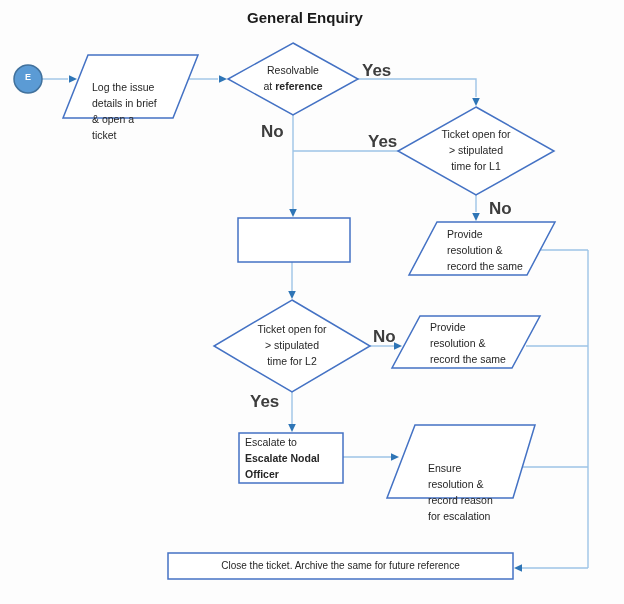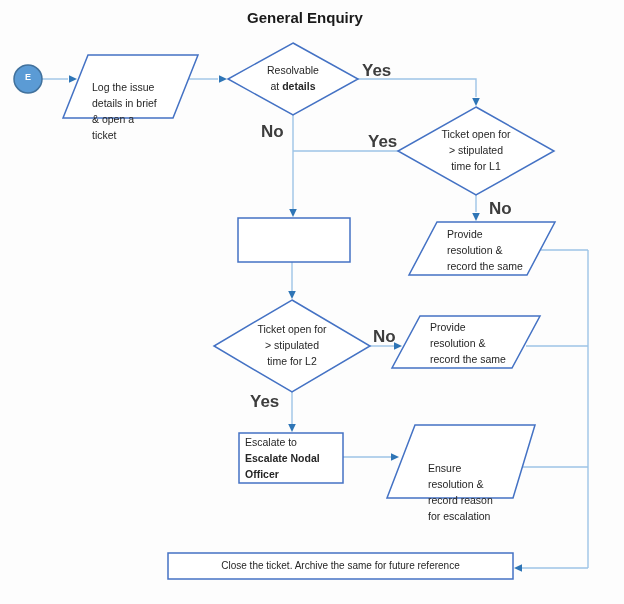--- a/index.html
+++ b/index.html
@@ -97,21 +97,21 @@
   <div class="page-title">General Enquiry</div>
 
   <div class="start-label">E</div>
 
   <div class="node-text" style="left:92px;top:56px;width:84px;margin-top:24px;">Log the issue
 details in brief
 &amp; open a
 ticket</div>
 
   <div class="node-text centered" style="left:253px;top:63px;width:80px;"><span>Resolvable
-at </span><b>details</b></div>
+at </span><b>reference</b></div>
 
   <div class="node-text centered" style="left:426px;top:127px;width:100px;">Ticket open for
 &gt; stipulated
 time for L1</div>
 
 
   <div class="node-text" style="left:447px;top:227px;width:96px;">Provide
 resolution &amp;
 record the same</div>
 

